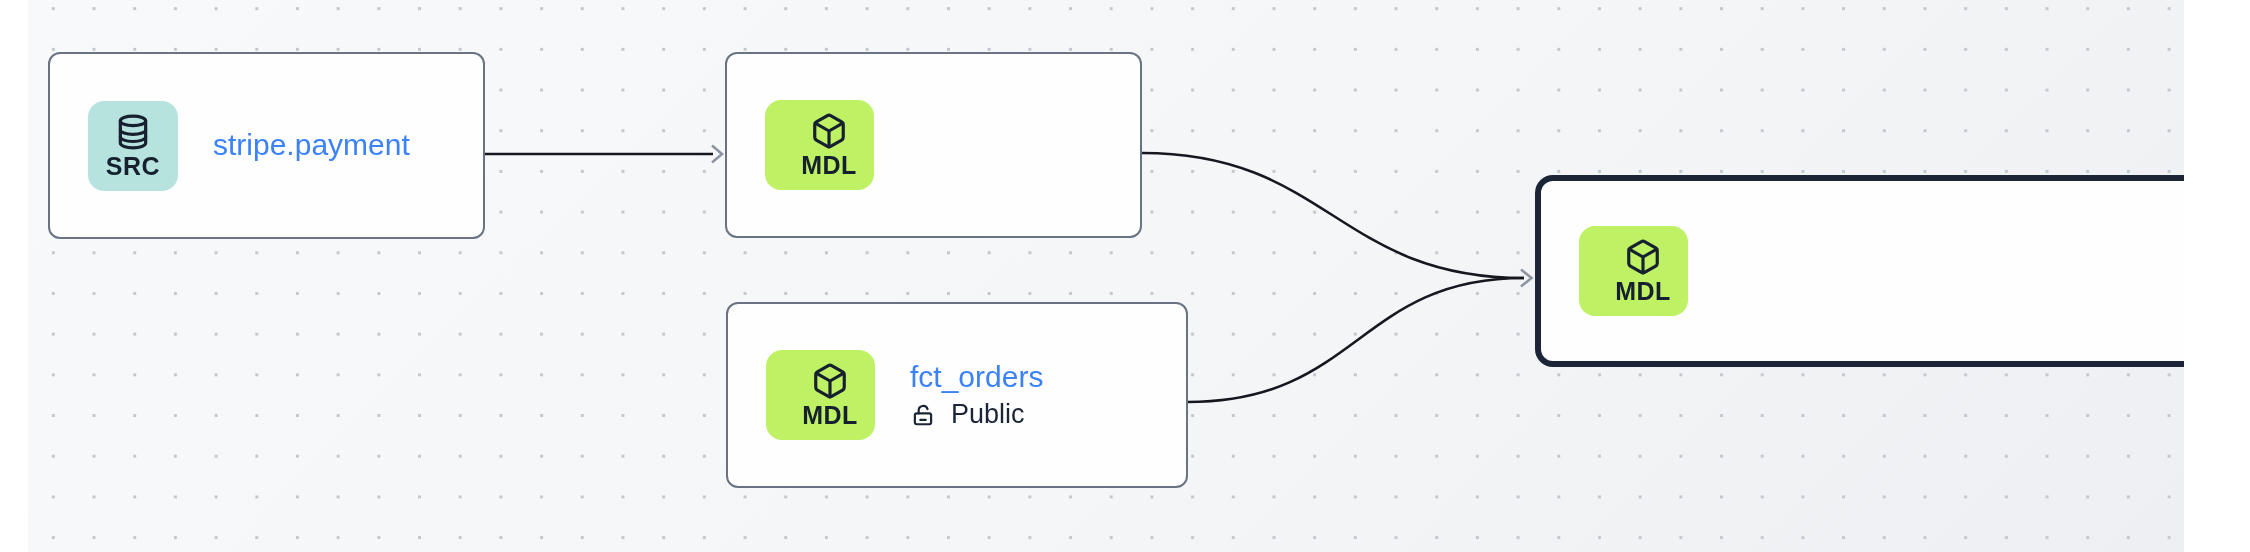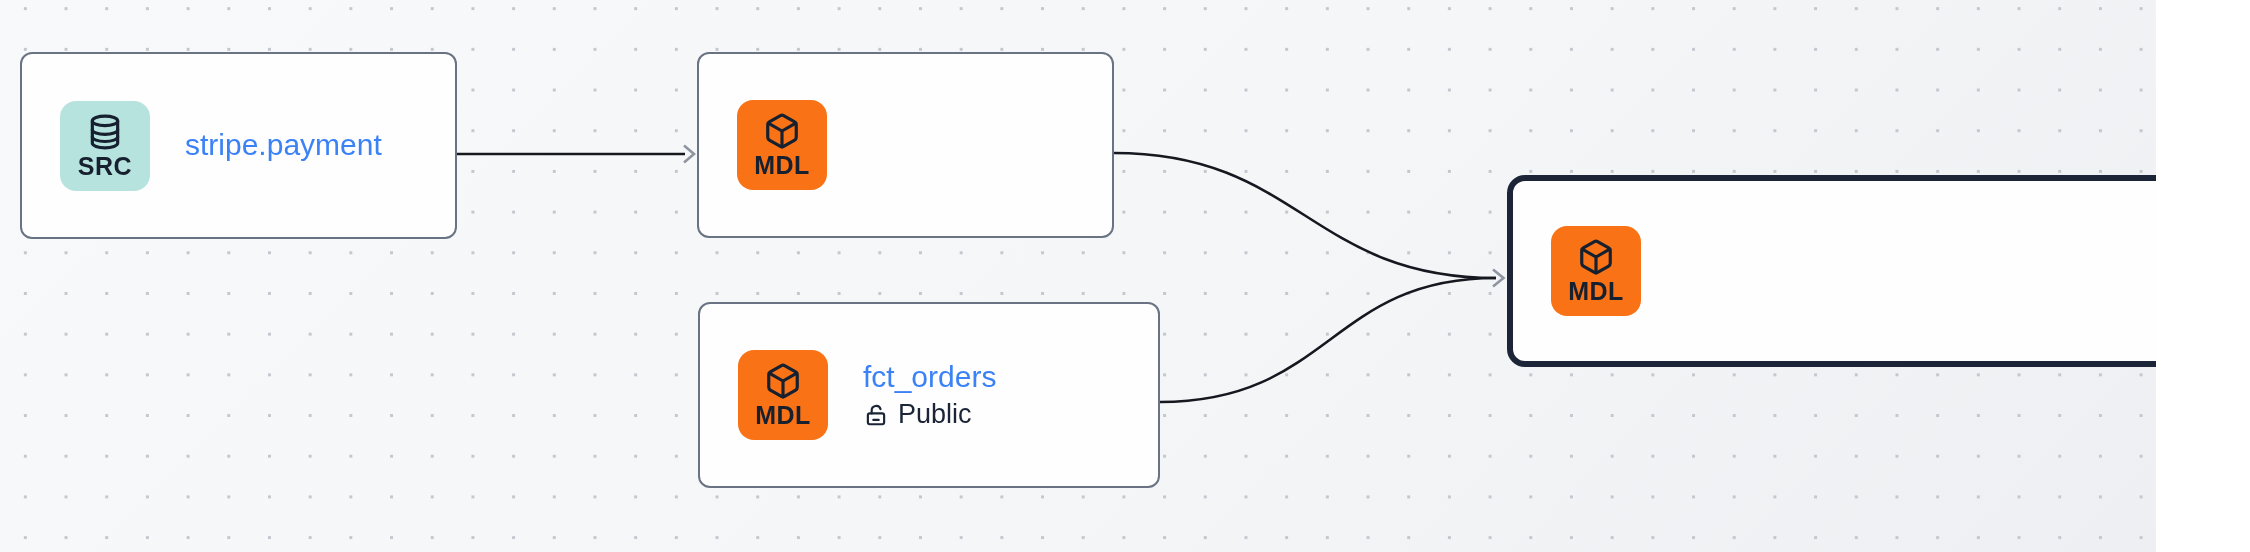--- a/index.html
+++ b/index.html
@@ -10,20 +10,21 @@
     width: 2156px;
     height: 552px;
     overflow: hidden;
     background-color: #f6f7f9;
     background-image:
       radial-gradient(circle, #c3c7ce 1.4px, rgba(195,199,206,0) 1.5px),
       linear-gradient(135deg, #f8f9fb 0%, #f5f6f8 55%, #edeff2 100%);
     background-size: 40.7px 40.7px, 100% 100%;
     background-position: 5px 29px, 0 0;
     background-repeat: repeat, no-repeat;
+    margin-left: 28px;
   }
 
   .edges {
     position: absolute;
     inset: 0;
     width: 2250px;
     height: 552px;
     pointer-events: none;
   }
   .edge-path {
@@ -61,21 +62,21 @@
     width: 90px;
     height: 90px;
     border-radius: 16px;
     display: flex;
     flex-direction: column;
     align-items: center;
     justify-content: center;
     color: #16202f;
   }
   .badge-src { background: #b7e3de; }
-  .badge-mdl { background: #f97316; }
+  .badge-mdl { background: #bef264; padding-left: 19px; }
   .badge svg { width: 38px; height: 38px; display: block; }
   .badge-label {
     margin-top: 3px;
     font-size: 25px;
     font-weight: 600;
     letter-spacing: 0.5px;
     line-height: 1;
     color: #16202f;
   }
 
@@ -89,21 +90,21 @@
   .node-title {
     font-size: 30px;
     font-weight: 500;
     color: #3b82f6;
     line-height: 1.15;
     white-space: nowrap;
   }
   .access-row {
     display: flex;
     align-items: center;
-    gap: 9px;
+    gap: 15px;
     color: #1b2537;
   }
   .access-row svg { width: 26px; height: 26px; display: block; }
   .access-label {
     font-size: 27px;
     font-weight: 400;
     line-height: 1.1;
     color: #1b2537;
   }
 </style>

